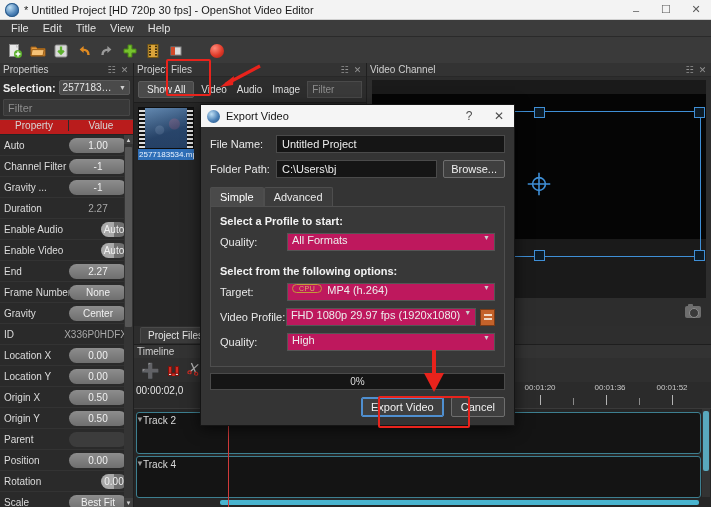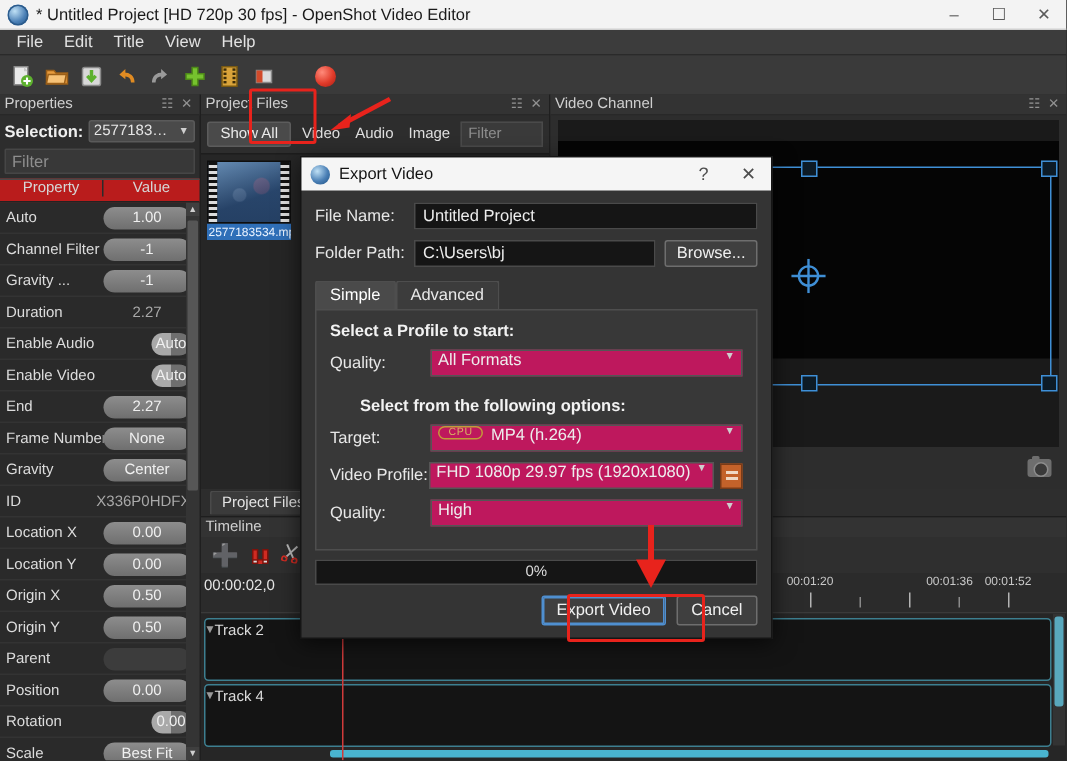--- a/index.html
+++ b/index.html
@@ -166,21 +166,21 @@
   .finp{flex:1;background:#151515;border:1px solid #4a4a4a;height:16px;display:flex;
         align-items:center;padding:0 5px;font-size:11px;color:#ededed;}
   .fbrowse{margin-left:6px;background:#3f3f3f;border:1px solid #6e6e6e;border-radius:2px;
            font-size:11px;color:#f0f0f0;padding:2px 7px;}
   .tabs{display:flex;margin-top:2px;}
   .tab{font-size:11px;padding:3px 9px;border:1px solid #4e4e4e;border-bottom:none;color:#e9e9e9;
        background:#3c3c3c;border-radius:2px 2px 0 0;}
   .tab.active{background:#4a4a4a;color:#fff;}
   .tabpane{flex:1;border:1px solid #4e4e4e;background:#383838;padding:7px 9px;}
   .sect{font-weight:bold;font-size:11px;color:#f2f2f2;margin:1px 0 6px 0;}
-  .sect.two{margin-top:14px;margin-left:20px;}
+  .sect.two{margin-top:14px;}
   .crow{display:flex;align-items:center;margin-bottom:7px;}
   .clbl{width:67px;font-size:11px;color:#e8e8e8;}
   .combo{flex:1;background:#be185d;border:1px solid #555;height:16px;display:flex;align-items:flex-start;
          padding:0 4px;font-size:11px;color:#ededed;position:relative;}
   .combo .txt{flex:1;white-space:nowrap;overflow:hidden;}
   .combo .ar{font-size:7px;color:#cdcdcd;padding-left:4px;}
   .cpu-pill{border:1px solid #c39a3a;border-radius:8px;color:#d8b463;font-size:7px;
             padding:0 6px;margin-right:5px;letter-spacing:.5px;}
   .vp-extra{width:13px;height:15px;margin-left:4px;background:#c4622a;border:1px solid #7a3b17;
             display:flex;flex-direction:column;justify-content:center;gap:2px;align-items:center;}
@@ -462,21 +462,21 @@
           <svg width="13" height="13" viewBox="0 0 13 13">
               <path d="M3 1.5 L9.4 10.4M10 1.5 L3.6 10.4" stroke="#b9b9b9" stroke-width="1.3" fill="none"></path>
               <circle cx="3.1" cy="11.2" r="1.6" fill="none" stroke="#cf2b22" stroke-width="1.2"></circle>
               <circle cx="9.9" cy="11.2" r="1.6" fill="none" stroke="#cf2b22" stroke-width="1.2"></circle>
             </svg>
         </span>
       </div>
       <div class="ruler">
         <span class="time-box">00:00:02,0</span>
         <span class="tick-lbl" style="left:406px">00:01:20</span>
-        <span class="tick-lbl" style="left:499px">00:01:36</span>
+        <span class="tick-lbl" style="left:476px">00:01:36</span>
         <span class="tick-lbl" style="left:538px">00:01:52</span>
         <span class="tick" style="left:375px"></span>
         <span class="tick maj" style="left:406px"></span>
         <span class="tick" style="left:439px"></span>
         <span class="tick maj" style="left:472px"></span>
         <span class="tick" style="left:505px"></span>
         <span class="tick maj" style="left:538px"></span>
       </div>
       <div class="tracks">
         <div class="track" style="top:3px;height:40px">

